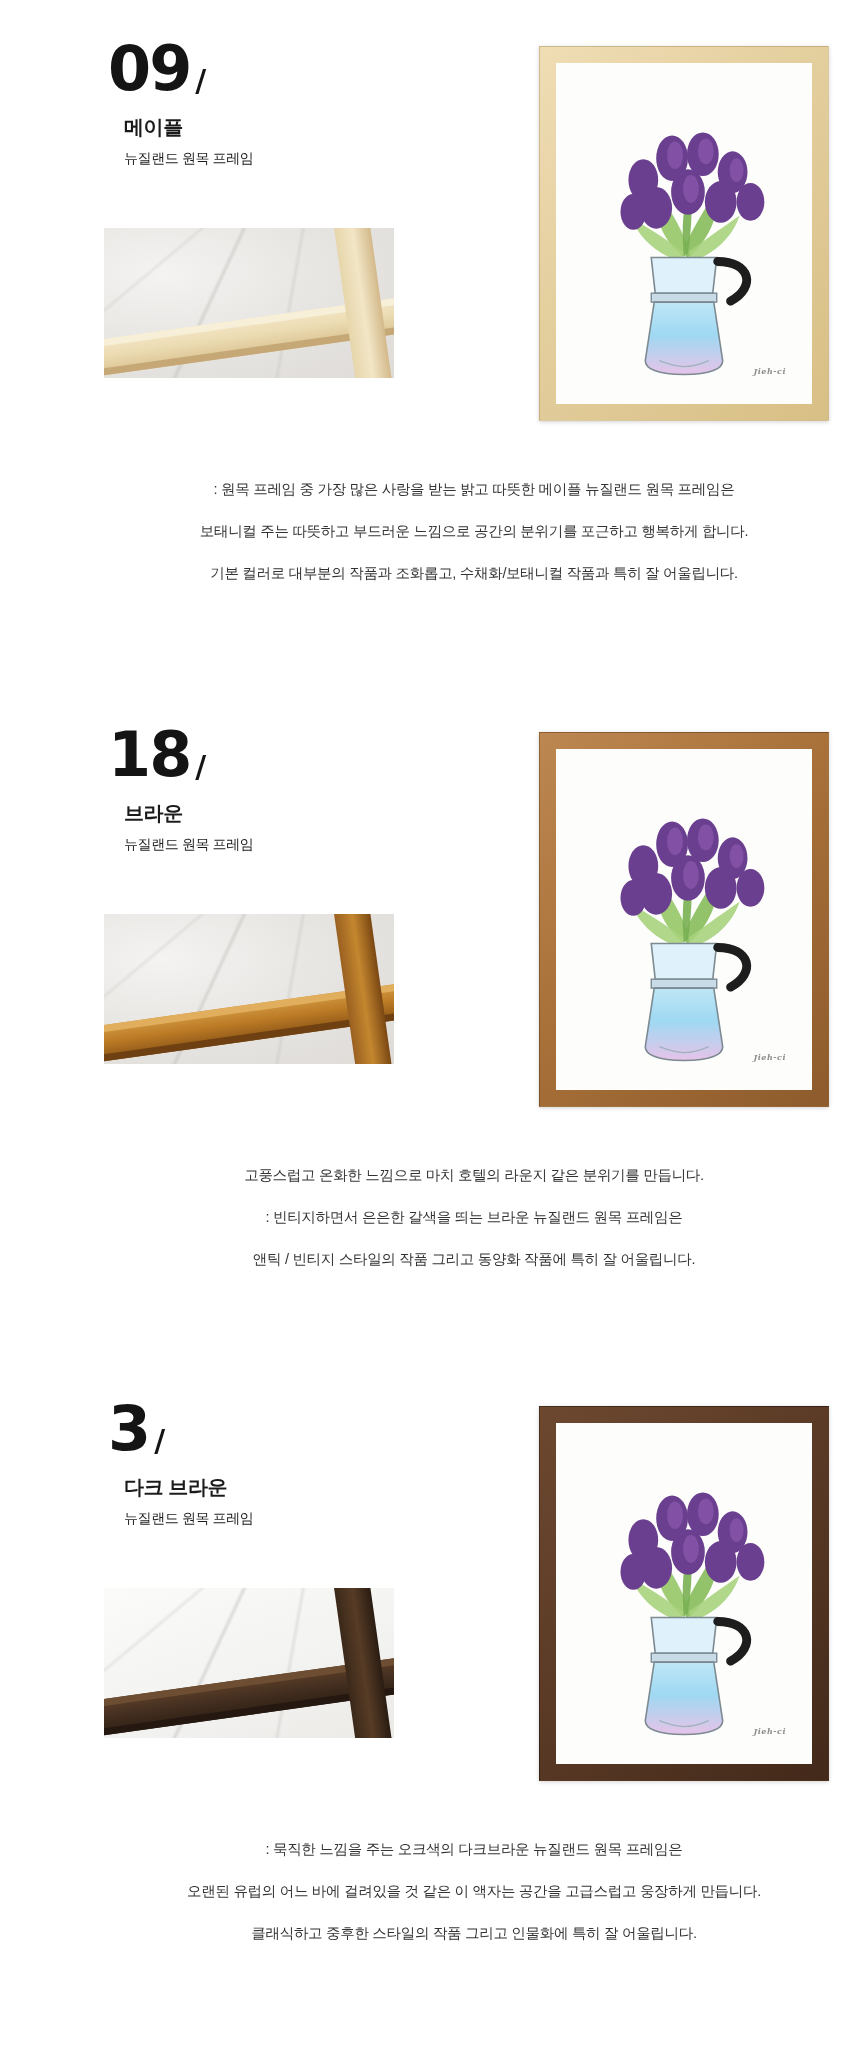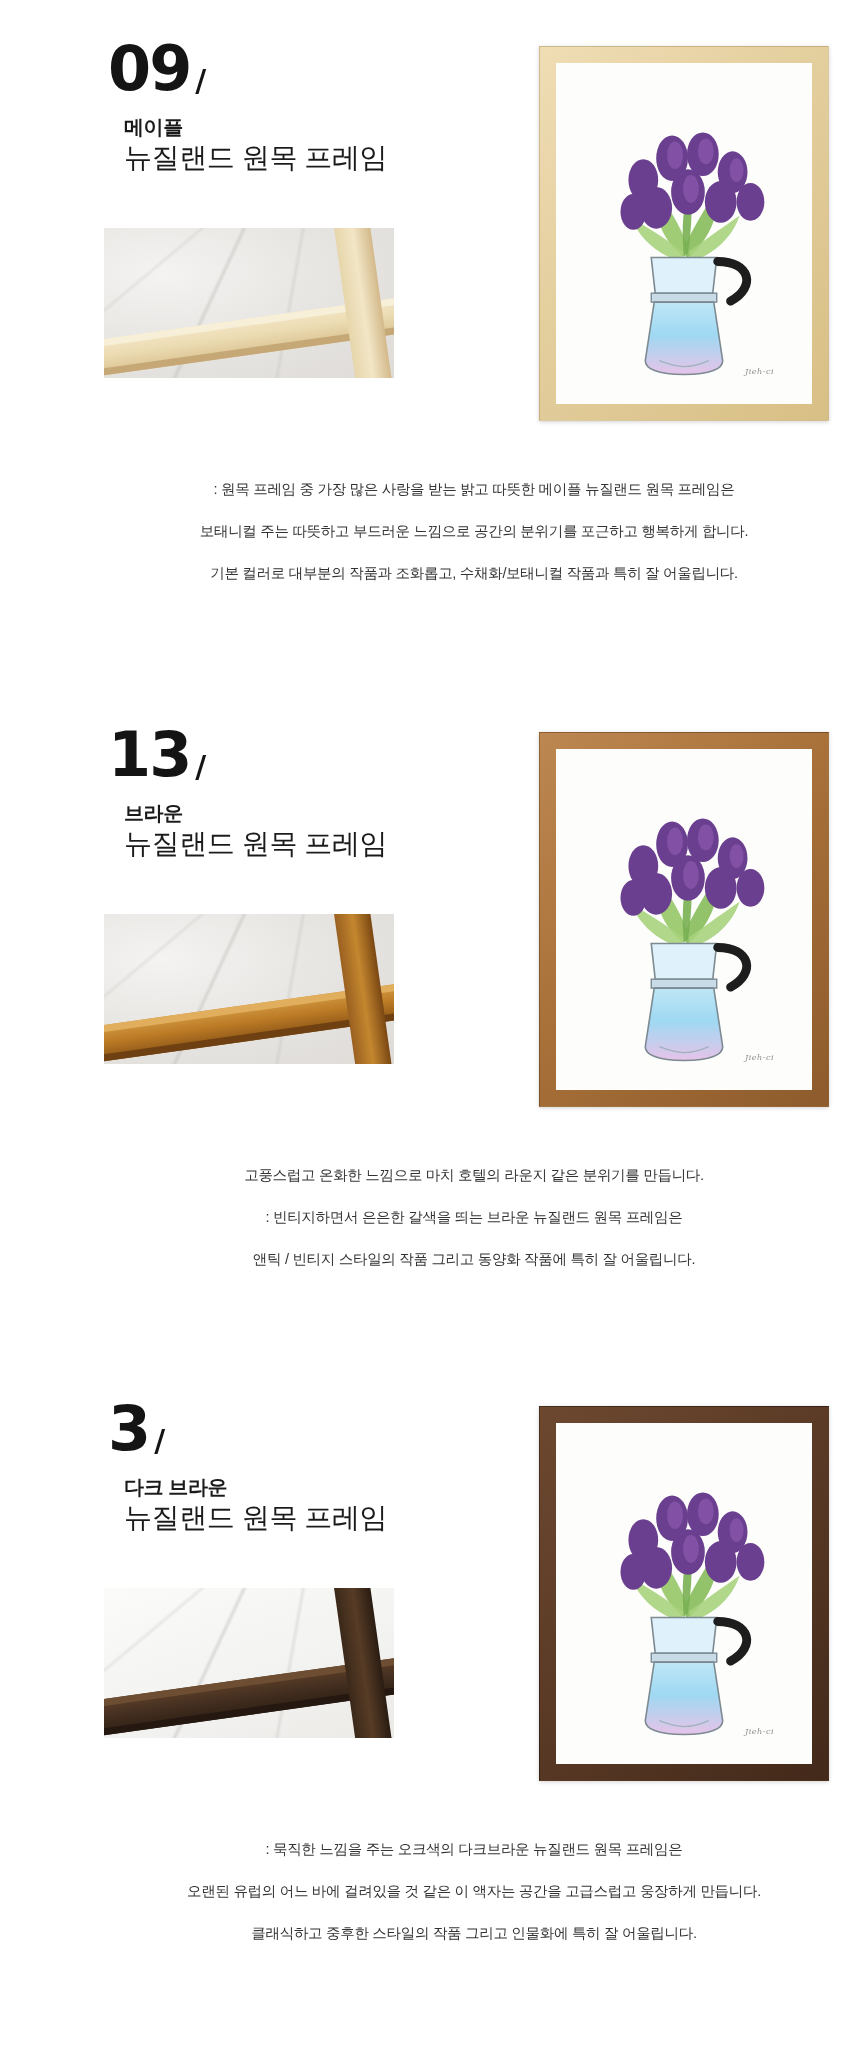--- a/index.html
+++ b/index.html
@@ -66,21 +66,21 @@
     margin-left: 20px;
   }
   .title-1 {
     font-size: 20px;
     font-weight: 700;
     color: #1b1b1b;
     line-height: 30px;
     letter-spacing: -0.4px;
   }
   .title-2 {
-    font-size: 28px;
+    font-size: 14px;
     font-weight: 500;
     color: #1b1b1b;
     line-height: 32px;
     letter-spacing: -0.4px;
   }
 
   
   .corner-photo {
     position: absolute;
     left: 0;
@@ -145,27 +145,28 @@
     position: absolute;
     inset: 16px;
     background: #fdfdfb;
   }
   .art-svg {
     position: absolute;
     inset: 0;
   }
   .sig {
     position: absolute;
-    right: 38px;
+    right: 26px;
     bottom: 28px;
     font-family: "DejaVu Serif", serif;
     font-style: italic;
     font-size: 8px;
     color: #8e8e8e;
     letter-spacing: .5px;
+    font-weight: bold;
   }
 
   
   .caption {
     width: 860px;
     text-align: center;
     padding: 14px 0 0;
   }
   .caption p {
     margin: 12px;
@@ -263,21 +264,21 @@
       <p>기본 컬러로 대부분의 작품과 조화롭고, 수채화/보태니컬 작품과 특히 잘 어울립니다.</p>
     </div>
   </div>
 
   <div class="gap-lg"></div>
 
   <div class="section">
     <div class="sec-inner">
       <div class="left-col">
         <div class="num-row">
-          <span class="num">13</span>
+          <span class="num">18</span>
           <span class="slash">/</span>
         </div>
         <div class="title-block">
           <div class="title-1">브라운</div>
           <div class="title-2">뉴질랜드 원목 프레임</div>
         </div>
       </div>
 
       <div class="corner-photo" style="left:60px; top:200px;">
         <div class="marble"></div>

